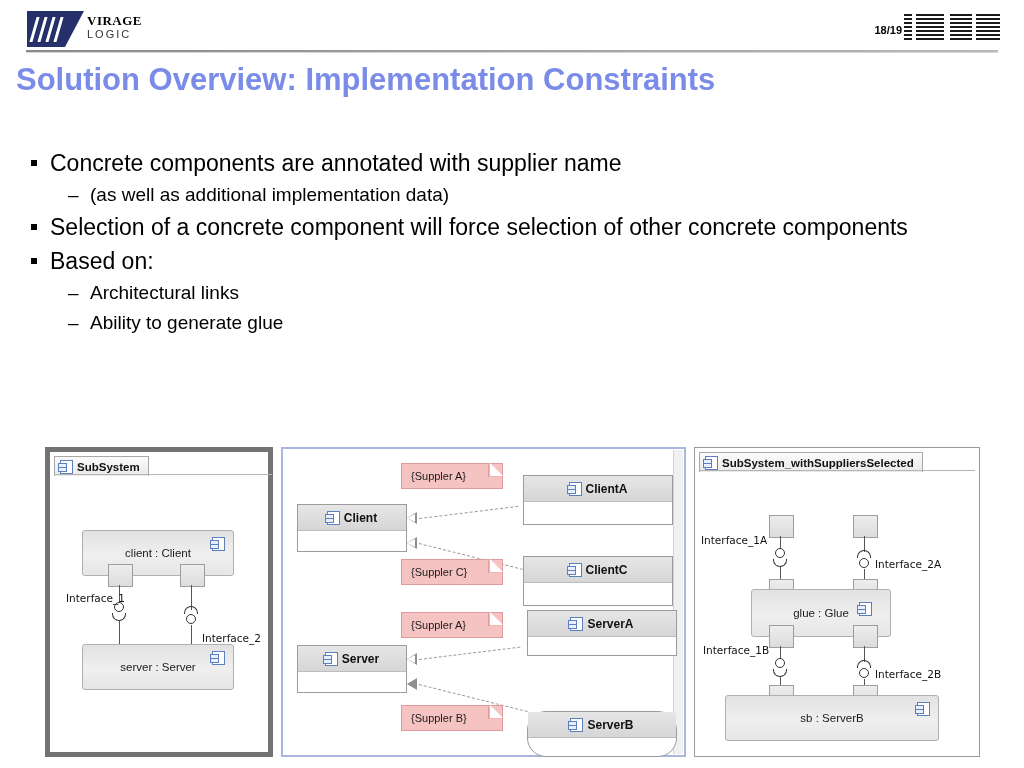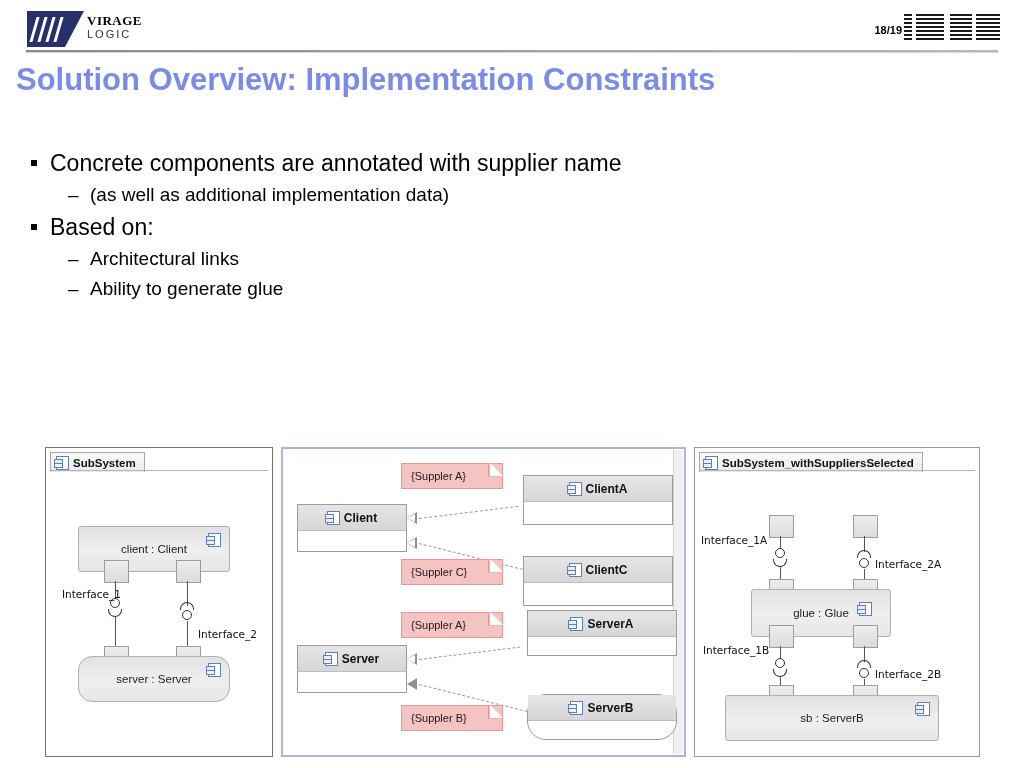--- a/index.html
+++ b/index.html
@@ -32,21 +32,21 @@
   
   .bullets{position:absolute;left:28px;top:148px;width:950px;}
   .b1{position:relative;font-size:23px;color:#000;padding-left:22px;line-height:30px;margin-bottom:4px;}
   .b1::before{content:"";position:absolute;left:3px;top:12px;width:6px;height:6px;background:#000;}
   .b2{position:relative;font-size:19px;color:#000;padding-left:62px;line-height:26px;margin-bottom:4px;}
   .b2::before{content:"\2013";position:absolute;left:40px;top:0px;font-size:19px;color:#000;}
 
   
   .diagram{position:absolute;left:45px;top:447px;width:935px;height:310px;}
   .panel{position:absolute;top:0;height:310px;background:#ffffff;box-sizing:border-box;}
-  .panel-left{left:0;width:228px;border:1px solid #737373;}
+  .panel-left{left:0;width:228px;border:5px solid #737373;}
   .panel-mid{left:236px;width:405px;border:2px solid #aab6dd;background:#ffffff;}
   .panel-right{left:649px;width:286px;border:1px solid #9a9a9a;}
   .panel-mid-inner{position:absolute;left:0;top:0;right:0;bottom:0;border:1px solid #ffffff;}
 
   .tab{position:absolute;left:4px;top:4px;height:19px;
      background:linear-gradient(to bottom,#fbfbfb,#e9e9e9);
      border:1px solid #a8a8a8;border-bottom:none;
      display:flex;align-items:center;padding:0 8px 0 5px;
      font-size:11.5px;font-weight:bold;color:#111;white-space:nowrap;}
   .tabbar{position:absolute;left:4px;top:22px;height:1px;background:#b5b5b5;}
@@ -130,20 +130,21 @@
 
   <div class="hdr-rule"></div>
   <div class="hdr-rule2"></div>
 </div>
 
 <div class="slide-title">Solution Overview: Implementation Constraints</div>
 
 <div class="bullets">
   <div class="b1">Concrete components are annotated with supplier name</div>
   <div class="b2">(as well as additional implementation data)</div>
+  <div class="b1" style="width:900px;">Selection of a concrete component will force selection of other concrete components</div>
   <div class="b1">Based on:</div>
   <div class="b2">Architectural links</div>
   <div class="b2">Ability to generate glue</div>
 </div>
 
 <div class="diagram">
 
   <div class="panel panel-left">
     <div class="tab">
       <span class="cicon"></span>
@@ -166,21 +167,21 @@
 
     <div class="vline" style="left:141px;top:133px;height:25px;"></div>
     <div class="socket-up" style="left:134px;top:154px;"></div>
     <div class="ball" style="left:136px;top:162px;"></div>
     <div class="vline" style="left:141px;top:173px;height:28px;"></div>
     <div class="ilabel" style="left:152px;top:180px;">Interface_2</div>
 
     <div class="port" style="left:58px;top:198px;"></div>
     <div class="port" style="left:130px;top:198px;"></div>
 
-    <div class="inst" style="left:32px;top:208px;width:150px;height:44px;border-radius:14px;">
+    <div class="inst" style="left:32px;top:192px;width:150px;height:44px;">
       <span class="cicon cicon-abs"></span>
       <span>server : Server</span>
     </div>
   </div>
 
   <div class="panel panel-mid">
     <div class="panel-mid-inner"></div>
     <div class="scroll-v"></div>
 
     <div class="cbox" style="left:14px;top:55px;width:108px;height:46px;">
@@ -240,21 +241,21 @@
         <span class="cicon"></span>
         <span>ClientC</span>
       </div>
     </div>
     <div class="cbox" style="left:244px;top:161px;width:148px;height:44px;">
       <div class="cbox-hd">
         <span class="cicon"></span>
         <span>ServerA</span>
       </div>
     </div>
-    <div class="cbox" style="left:244px;top:245px;width:148px;height:44px;border-radius:19px;">
+    <div class="cbox" style="left:244px;top:262px;width:148px;height:44px;border-radius:19px;">
       <div class="cbox-hd">
         <span class="cicon"></span>
         <span>ServerB</span>
       </div>
     </div>
   </div>
 
   <div class="panel panel-right">
     <div class="tab">
       <span class="cicon"></span>

